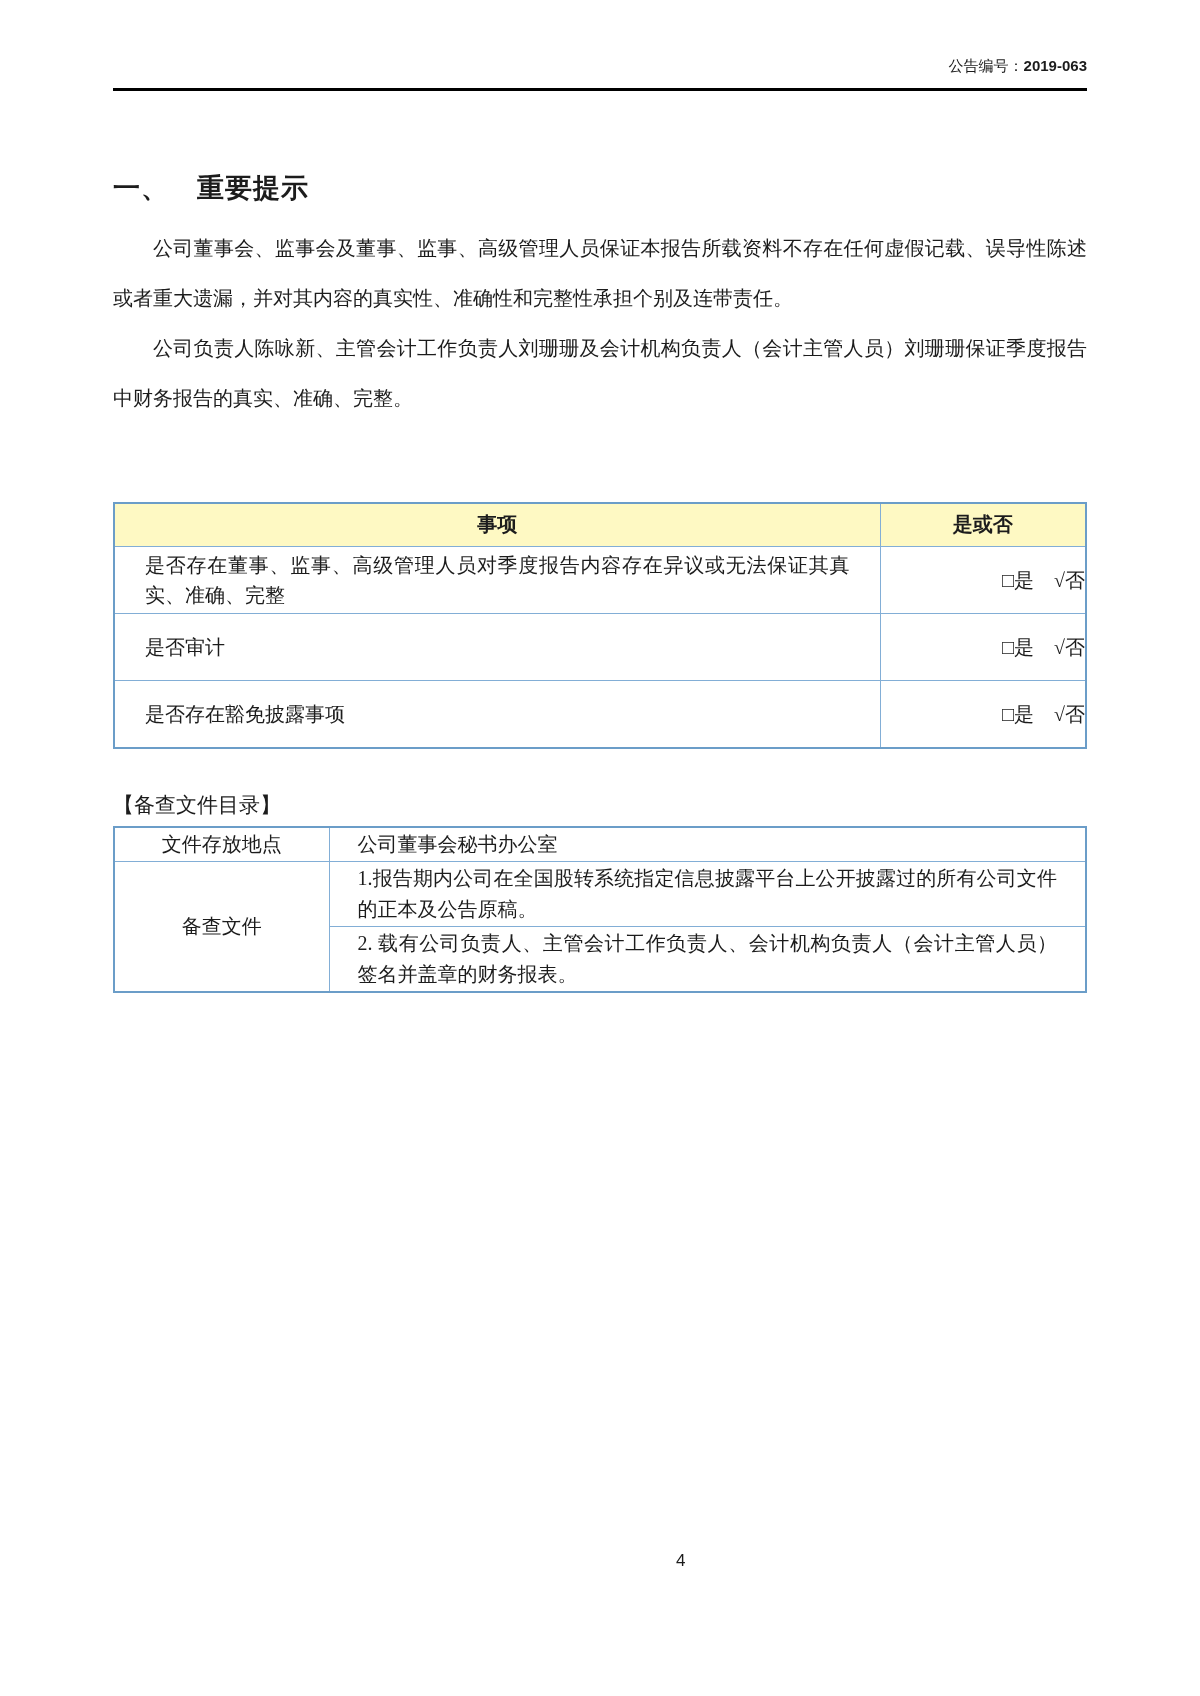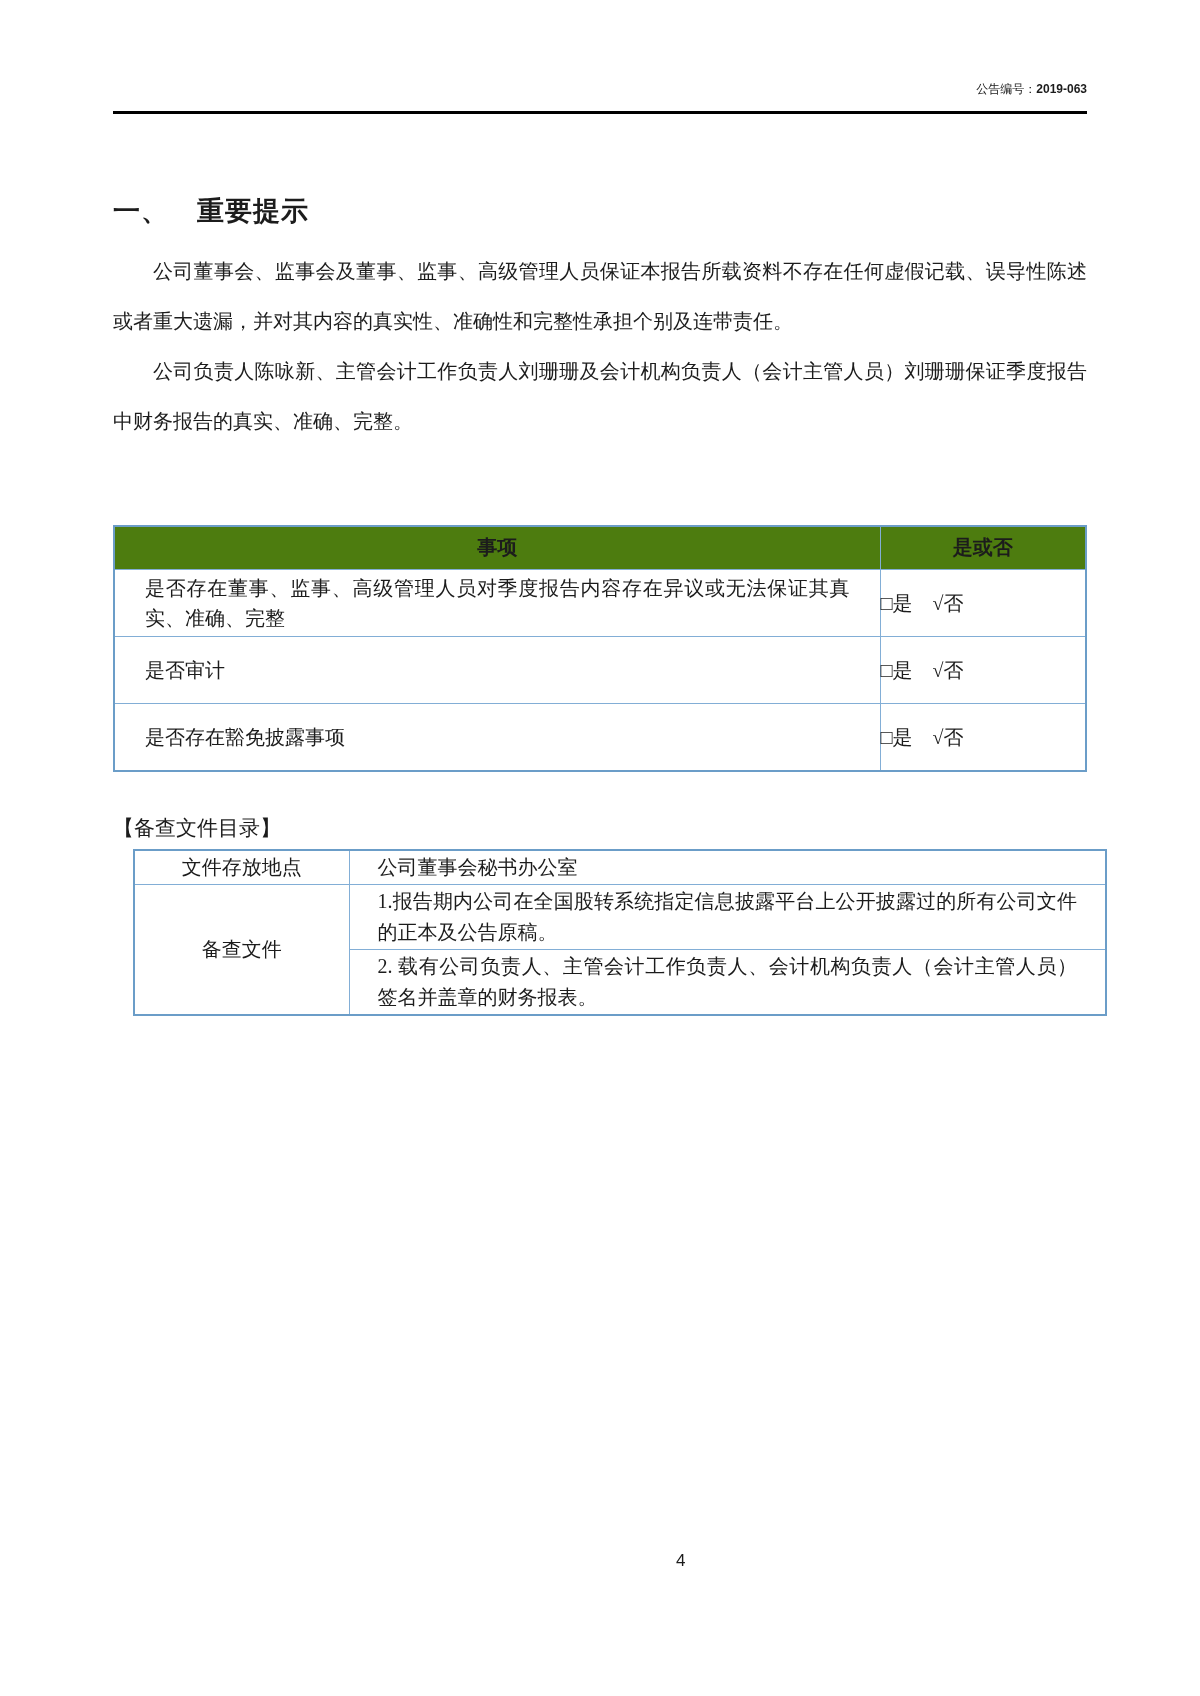--- a/index.html
+++ b/index.html
@@ -10,23 +10,23 @@
     margin:0 auto;
     background:#ffffff;
     color:#1c1c1c;
     font-family:"Liberation Serif","DejaVu Serif",serif;
     overflow:hidden;
   }
   .content { padding:0 113px; }
 
   
   .doc-header {
-    padding-top:79px;
+    padding-top:56px;
     text-align:right;
-    font-size:12px;
+    font-size:15px;
     line-height:20px;
   }
   .doc-header .num {
     font-family:"Liberation Sans","DejaVu Sans",sans-serif;
     font-weight:600;
   }
   .header-rule {
     margin-top:12px;
     height:3px;
     background:#000000;
@@ -52,45 +52,45 @@
   .body-para.first { margin-top:17px; }
 
   
   table { border-collapse:collapse; width:100%; }
   .matters-table { margin-top:79px; border:2px solid #6B9DC8; }
   .matters-table th, .matters-table td {
     border:1px solid #82AED6;
     font-size:20px;
   }
   .matters-table th {
-    background:#4d7c0f;
+    background:#fef9c3;
     font-weight:bold;
     height:43px;
     text-align:center;
   }
   .matters-table td.item {
     padding:2px 30px;
     line-height:30px;
     text-align:justify;
   }
   .matters-table td.answer {
     width:206px;
-    text-align:left;
+    text-align:right;
     line-height:30px;
     padding:18px 0;
   }
   .matters-table tr.single td { height:33px; }
 
   
   .docs-title {
     margin-top:42px;
     font-size:21px;
     font-weight:normal;
   }
-  .docs-table { margin-top:7px; border:2px solid #6B9DC8;margin-left:20px; }
+  .docs-table { margin-top:7px; border:2px solid #6B9DC8; }
   .docs-table td {
     border:1px solid #82AED6;
     font-size:20px;
     line-height:31px;
   }
   .docs-table td.label {
     width:215px;
     text-align:center;
     vertical-align:middle;
   }

